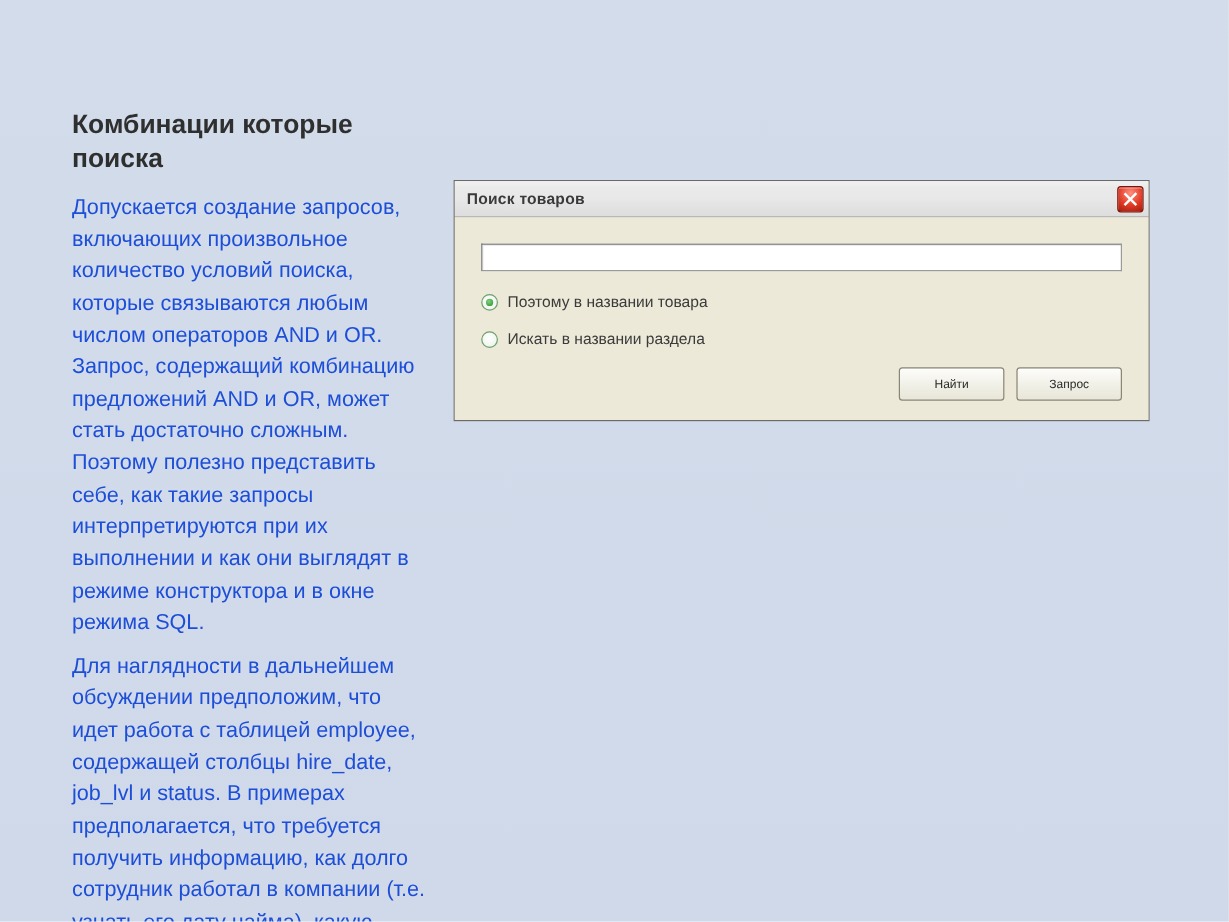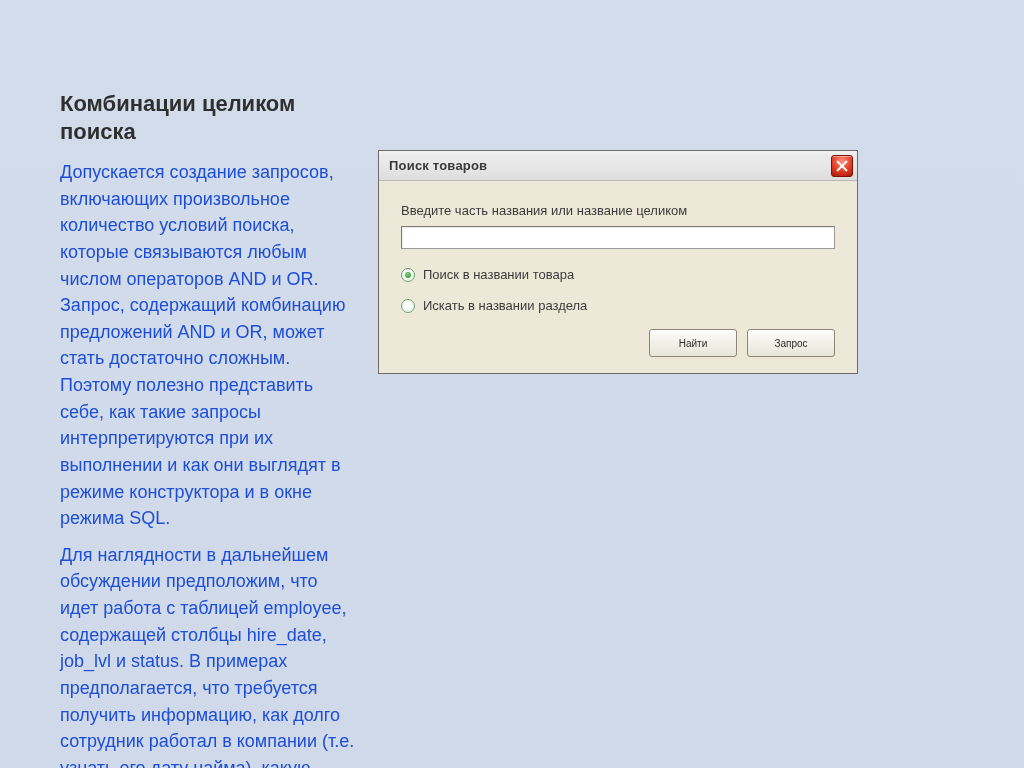--- a/index.html
+++ b/index.html
@@ -34,21 +34,21 @@
     margin-bottom: 10px;
   }
   .right-col {
     flex: 1;
     position: relative;
     padding-top: 60px;
   }
 
   
   .dialog {
-    width: 480px;
+    width: 580px;
     background: #ece9d8;
     border: 1px solid #6b6b6b;
     box-shadow: 0 0 0 1px #fff inset;
     filter: blur(0.3px);
   }
   .titlebar {
     height: 30px;
     background: linear-gradient(180deg,
       #f2f2f2 0%, #eaeaea 18%, #e8e8e8 50%, #dddddd 100%);
     border-bottom: 1px solid #b8b8b8;
@@ -152,44 +152,43 @@
     box-shadow: inset 0 1px 0 #fff;
     cursor: default;
   }
 </style>
 </head>
 <body>
 
 <div class="slide">
 
   <div class="left-col">
-    <h1 class="title">Комбинации целиком поиска</h1>
+    <h1 class="title">Комбинации которые поиска</h1>
     <p class="para">Допускается создание запросов, включающих произвольное количество условий поиска, которые связываются любым числом операторов AND и OR. Запрос, содержащий комбинацию предложений AND и OR, может стать достаточно сложным. Поэтому полезно представить себе, как такие запросы интерпретируются при их выполнении и как они выглядят в режиме конструктора и в окне режима SQL.</p>
     <p class="para">Для наглядности в дальнейшем обсуждении предположим, что идет работа с таблицей employee, содержащей столбцы hire_date, job_lvl и status. В примерах предполагается, что требуется получить информацию, как долго сотрудник работал в компании (т.е. узнать его дату найма), какую работу он выполнял (уровень его ответственности), а также его статус (например, выход на пенсию).</p>
   </div>
 
   <div class="right-col">
     <div class="dialog">
 
       <div class="titlebar">
         <span class="titlebar-text">Поиск товаров</span>
         <div class="close-btn">
           <span class="close-x"></span>
         </div>
       </div>
 
       <div class="dlg-body">
-        <div class="field-label">Введите часть названия или название целиком</div>
         <input class="text-input" type="text" value="" style="">
 
         <div class="radio-group">
 
           <div class="radio-row">
             <span class="radio selected"></span>
-            <span class="radio-label">Поиск в названии товара</span>
+            <span class="radio-label">Поэтому в названии товара</span>
           </div>
 
           <div class="radio-row">
             <span class="radio"></span>
             <span class="radio-label">Искать в названии раздела</span>
           </div>
 
 
 
         </div>

